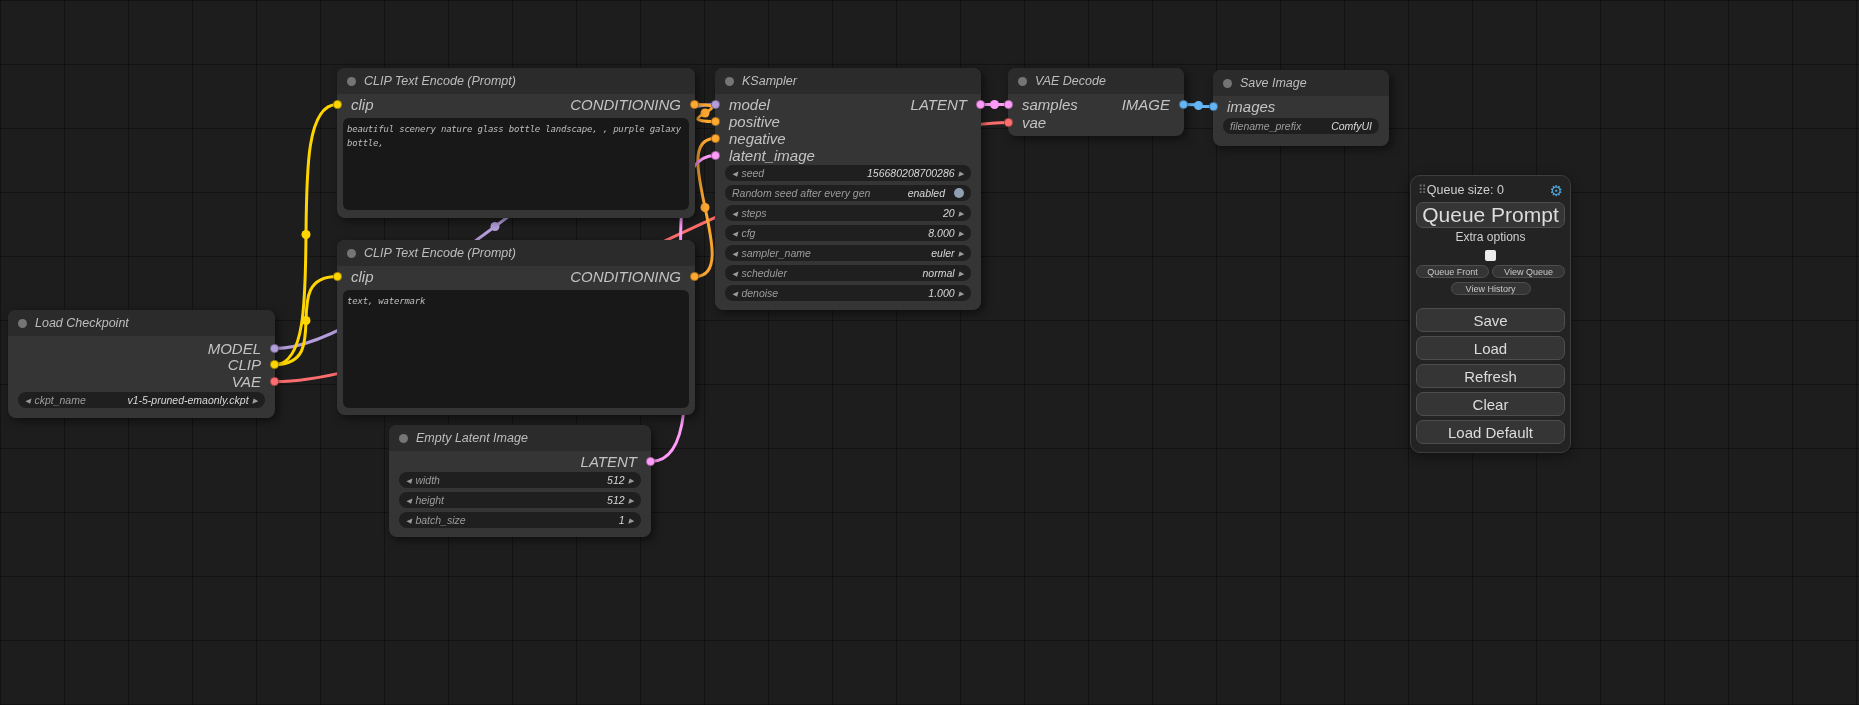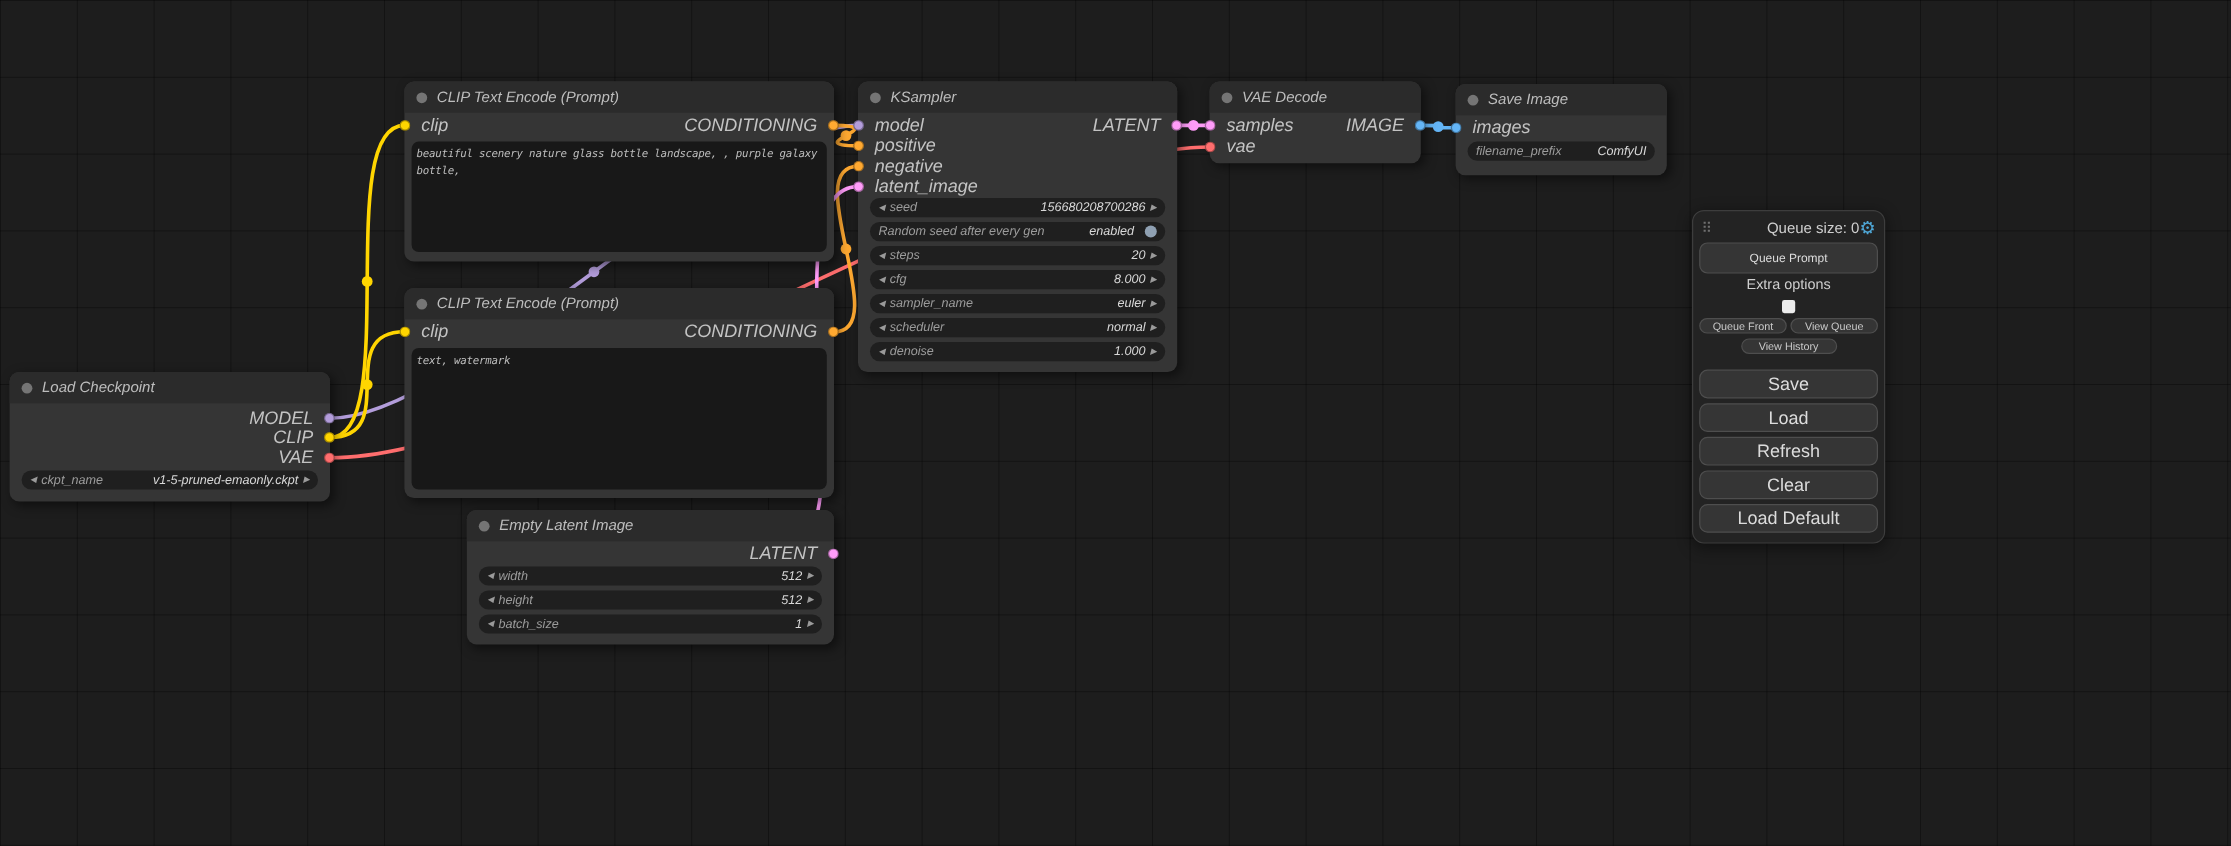--- a/index.html
+++ b/index.html
@@ -65,27 +65,27 @@
   }
 
   
   .menu {
     position:absolute; left:1410px; top:175px; width:161px; z-index:3;
     background:#232323; border:1px solid #3d3d3d; border-radius:10px;
     padding:4px 5px 8px; box-shadow:0 3px 12px rgba(0,0,0,0.45);
   }
   .menu-header { display:flex; align-items:center; height:20px; margin-bottom:2px; padding:0 2px; }
   .drag-handle { color:#6f6f6f; font-size:12px; }
-  .queue-size { flex:1; text-align:right; color:#cfcfcf; font-size:12.5px; }
+  .queue-size { flex:1; text-align:left; color:#cfcfcf; font-size:12.5px; }
   .gear { color:#4FA8D8; font-size:15px; line-height:1; }
   .btn {
     display:block; width:100%; background:#353535; border:1px solid #4e4e4e;
     border-radius:7px; color:#dcdcdc; font-family:inherit; cursor:pointer;
   }
-  .btn.primary { height:26px; font-size:10px; margin-top:2px; }
+  .btn.primary { height:26px; font-size:21px; margin-top:2px; }
   .btn.big { height:24px; font-size:15px; margin-top:4px; }
   .extra-row { display:flex; align-items:center; justify-content:center; gap:6px; margin-top:2px; color:#cfcfcf; font-size:12px;flex-direction:column; }
   .checkbox { width:11px; height:11px; background:#ececec; border-radius:2px; flex:0 0 auto; }
   .small-row { display:flex; gap:3px; margin-top:4px; justify-content:center; }
   .btn.small {
     width:auto; flex:1; height:13px; font-size:9px; padding:0 4px; margin:0;
     border-radius:7px; color:#c9c9c9; display:flex; align-items:center; justify-content:center;
   }
   .small-row.center .btn.small { flex:0 0 auto; width:80px; }
   .menu-sep { height:9px; }
@@ -167,21 +167,21 @@
       <span class="dot c-clip"></span>
       <span class="slot-label">clip</span>
     </div>
     <div class="slot out" style="top:28px">
       <span class="slot-label">CONDITIONING</span>
       <span class="dot c-cond"></span>
     </div>
     <div class="node-text" style="top:50px;bottom:7px">text, watermark</div>
   </div>
 
-  <div class="node" style="left:389px;top:425px;width:306px;height:112px">
+  <div class="node" style="left:389px;top:425px;width:262px;height:112px">
     <div class="node-title">
       <span class="title-dot"></span>
       <span>Empty Latent Image</span>
     </div>
     <div class="slot out" style="top:28px">
       <span class="slot-label">LATENT</span>
       <span class="dot c-latent"></span>
     </div>
     <div class="widget" style="top:47px">
       <span class="arrow">◀</span>

